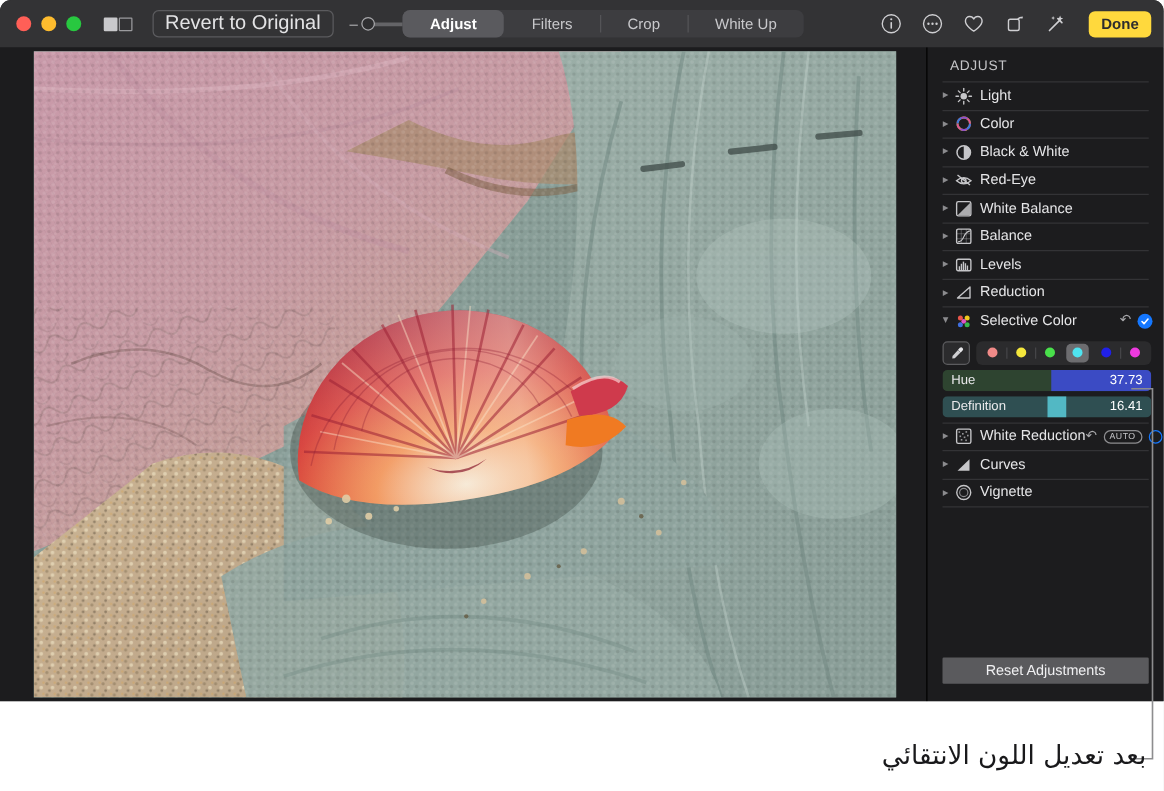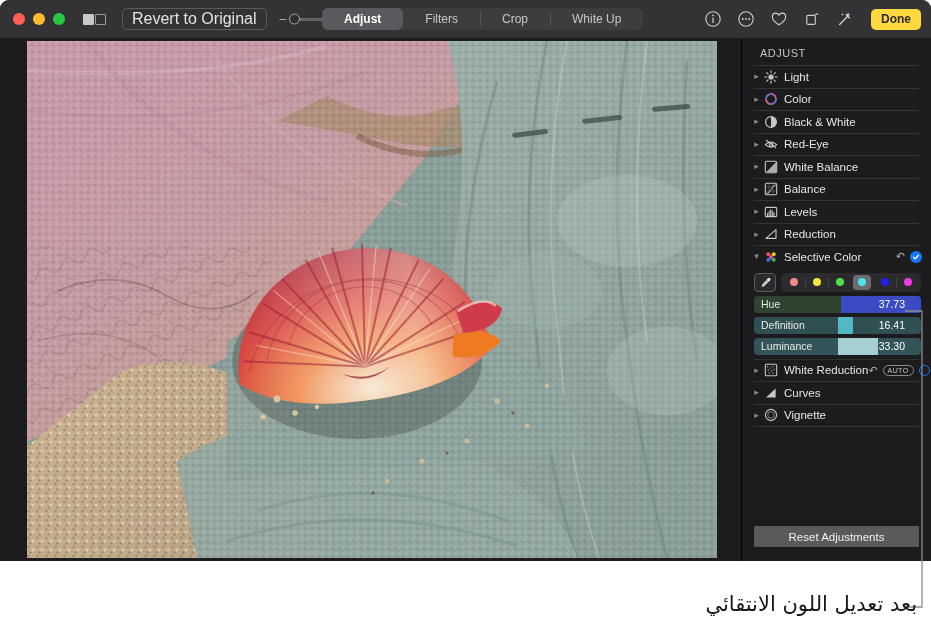--- a/index.html
+++ b/index.html
@@ -148,21 +148,21 @@
   }
   .sw-cell.sel::before,.sw-cell.sel + .sw-cell::before{background:transparent;}
 
   .slider{
     position:relative;height:17px;border-radius:4px;margin-top:4px;overflow:hidden;
     display:flex;align-items:center;
   }
   .sl-base{position:absolute;inset:0;}
   .sl-fill{position:absolute;top:0;bottom:0;}
   .sl-name{position:relative;color:#e9e9eb;font-size:10.5px;padding-left:7px;z-index:2;}
-  .sl-val{position:relative;margin-left:auto;color:#ffffff;font-size:10.5px;padding-right:16px;z-index:2;}
+  .sl-val{position:relative;margin-left:auto;color:#ffffff;font-size:10.5px;padding-right:7px;z-index:2;}
 
   #reset-adjust-btn{
     position:absolute;left:12px;right:12px;bottom:14px;height:21px;
     background:#5a5a5d;border-radius:1px;color:#f0f0f2;font-size:11.5px;
     display:flex;align-items:center;justify-content:center;
   }
 
   
   #callout{position:absolute;left:0;top:0;width:931px;height:633px;pointer-events:none;}
 
@@ -614,26 +614,20 @@
         <span class="sl-val">37.73</span>
       </div>
 
       <div class="slider">
         <span class="sl-base" style="background:#2f4f52"></span>
         <span class="sl-fill" style="left:50%;width:9%;background:#52b8c4"></span>
         <span class="sl-name">Definition</span>
         <span class="sl-val">16.41</span>
       </div>
 
-      <div class="slider">
-        <span class="sl-base" style="background:#33555a"></span>
-        <span class="sl-fill" style="left:50%;width:24%;background:#a6cfd2"></span>
-        <span class="sl-name">Luminance</span>
-        <span class="sl-val">33.30</span>
-      </div>
 
     </div>
 
     <div class="divider"></div>
 
     <div class="row">
       <span class="chev">▸</span>
       <span class="ricon">
         <svg viewBox="0 0 14 14" width="14" height="14">
           <rect x="1.3" y="1.3" width="11.4" height="11.4" rx="1.3" fill="none" stroke="currentColor" stroke-width="1.1"></rect>

